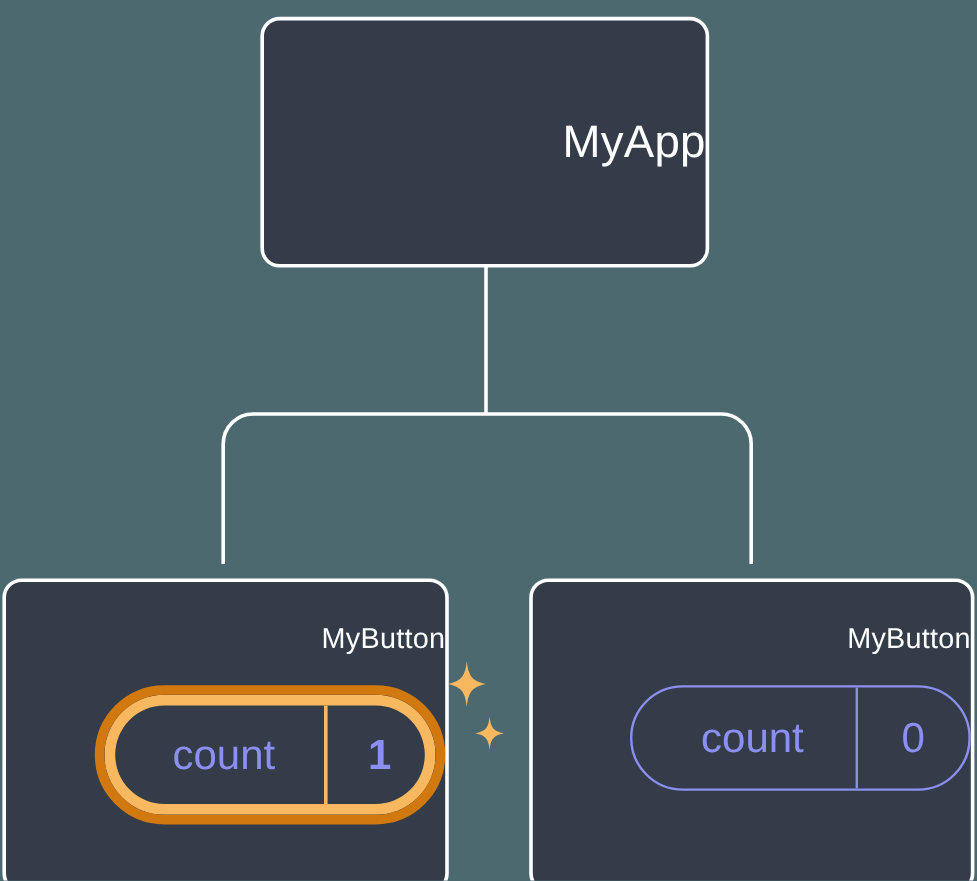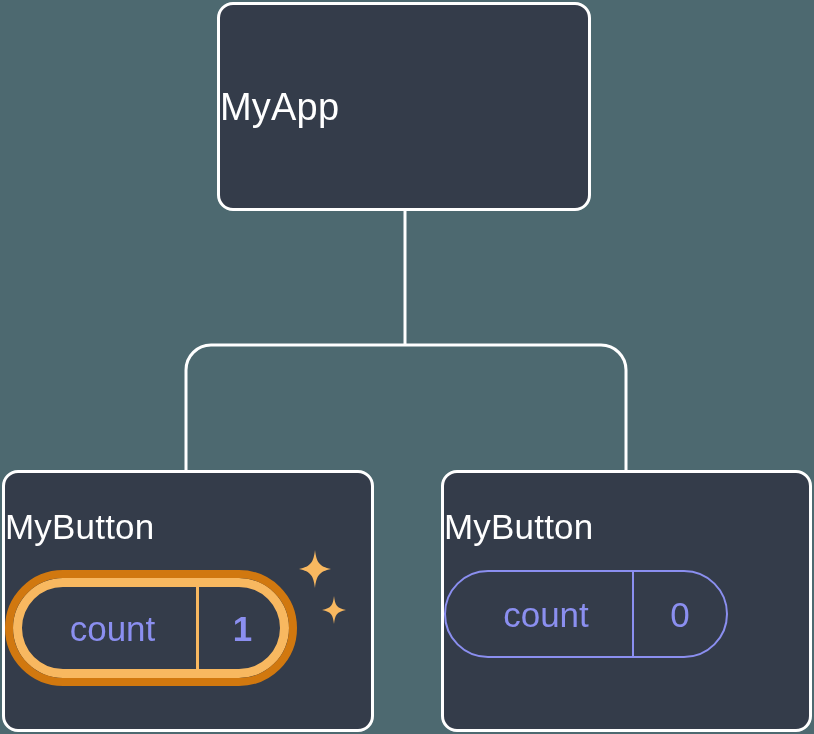--- a/index.html
+++ b/index.html
@@ -27,21 +27,22 @@
   
   .node {
     position: absolute;
     z-index: 2;
     box-sizing: border-box;
     background: #343c4a;
     border: 3px solid #ffffff;
     border-radius: 16px;
     display: flex;
     flex-direction: column;
-    align-items: flex-start;
+    align-items: flex-end;
+    margin-top: 12px;
   }
   .node-root {
     left: 217px;
     top: 2px;
     width: 374px;
     height: 209px;
     justify-content: center;
   }
   .node-child-left {
     left: 2px;
@@ -53,21 +54,21 @@
   .node-child-right {
     left: 441px;
     top: 470px;
     width: 371px;
     height: 262px;
     padding-top: 36px;
   }
 
   .node-title {
     color: #ffffff;
-    font-size: 35px;
+    font-size: 24px;
     font-weight: 400;
     letter-spacing: 0.2px;
     line-height: 1;
     white-space: nowrap;
   }
   .node-root .node-title { font-size: 38px; }
 
   
   .pill-wrap {
     position: relative;

